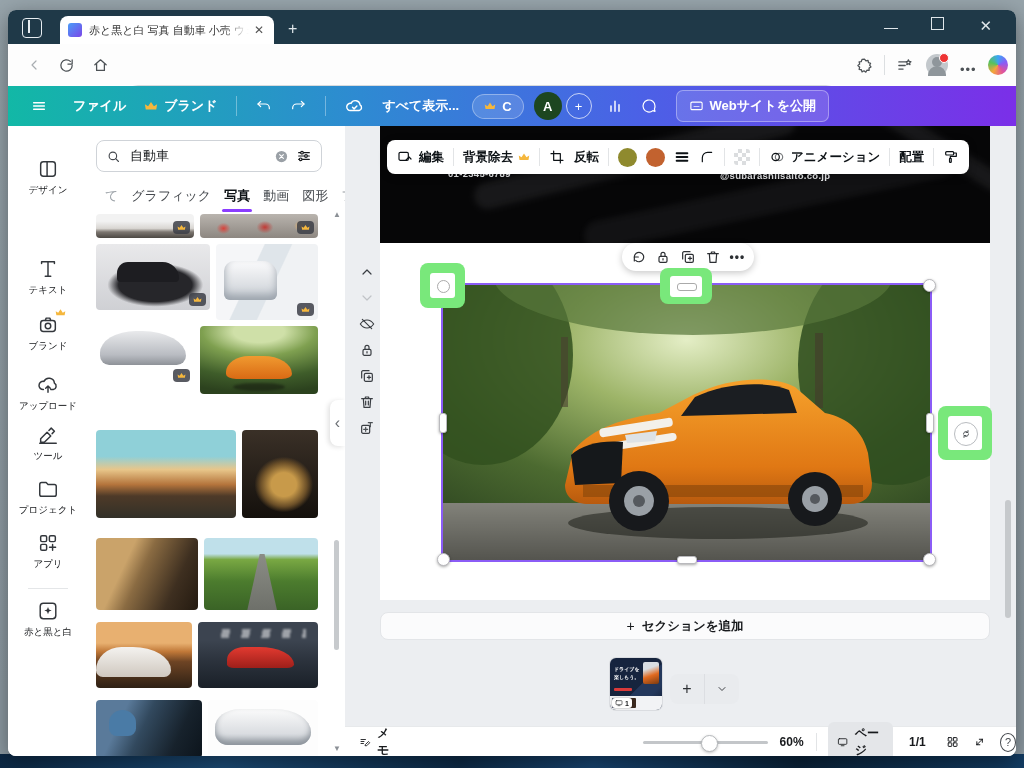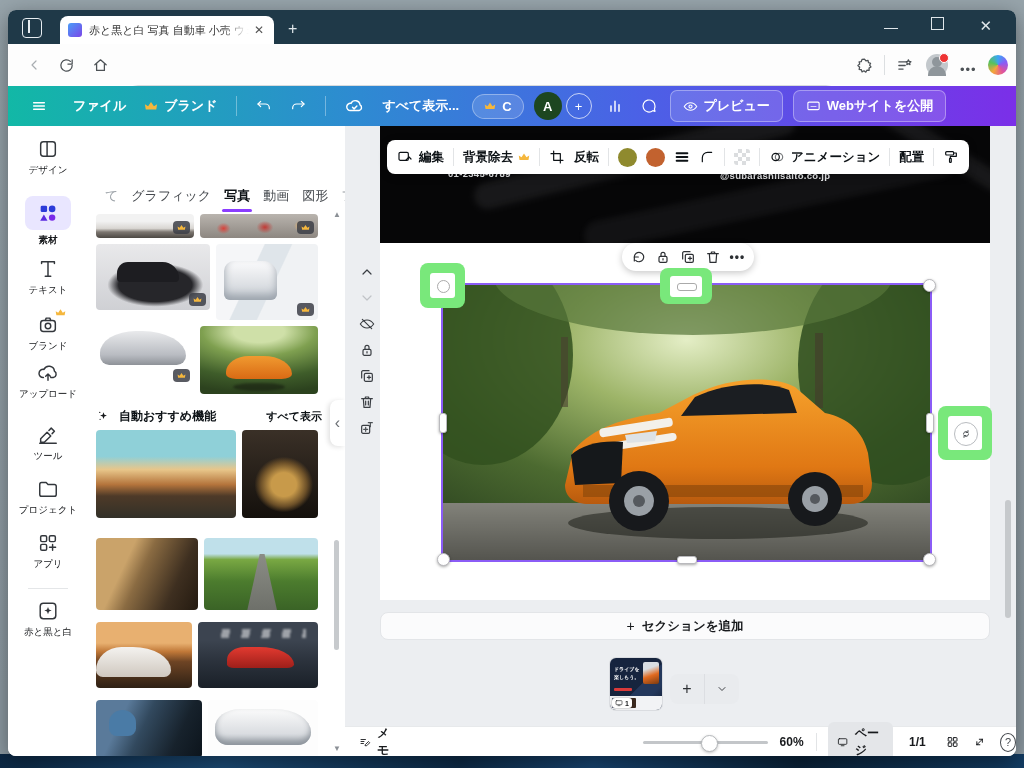--- a/index.html
+++ b/index.html
@@ -247,76 +247,58 @@
     <div class="cv-btn" style="margin-left:6px">
         <svg class="ic" viewBox="0 0 24 24" style="stroke-width:2.2">
           <path d="M6 20v-8M12 20V5M18 20v-10"></path>
         </svg>
       </div>
     <div class="cv-btn">
         <svg class="ic" viewBox="0 0 24 24">
           <path d="M21 12a9 9 0 1 0-3.2 6.9L21 20l-.9-3.6A9 9 0 0 0 21 12z"></path>
         </svg>
       </div>
-    <div class="pillbtn" style="margin-left:4px">
-      <svg class="ic" style="width:15px;height:15px" viewBox="0 0 24 24">
-          <path d="M2 12s4-6 10-6 10 6 10 6-4 6-10 6S2 12 2 12z"></path>
-          <circle cx="12" cy="12" r="2.5"></circle>
-        </svg>
-      <span>プレビュー</span>
-    </div>
     <div class="pillbtn" style="margin-left:10px">
       <svg class="ic" style="width:15px;height:15px" viewBox="0 0 24 24">
           <rect x="3" y="5" width="18" height="12" rx="2"></rect>
           <path d="M8 12h8" opacity=".7"></path>
         </svg>
       <span>Webサイトを公開</span>
     </div>
 
   </div>
 
   <div class="abs rail">
-    <div class="rail-item" style="position:absolute;top:12px">
+    <div class="rail-item" style="position:absolute;top:32px">
       <svg class="ic rail-ic" viewBox="0 0 24 24">
           <rect x="4" y="4" width="16" height="16" rx="3"></rect>
           <path d="M11 4v16"></path>
         </svg>
       <span>デザイン</span>
-    </div>
-    <div class="rail-item" style="position:absolute;top:70px">
-      <div class="tile-active">
-        <svg style="width:22px;height:22px;display:block" viewBox="0 0 24 24">
-          <rect x="4" y="4" width="7" height="7" rx="1.5" fill="#2b3bd9"></rect>
-            <circle cx="16.5" cy="7.5" r="3.6" fill="#2b3bd9"></circle>
-          <path d="M7.5 13.5l4 7h-8z" fill="#5a2ae0"></path>
-            <rect x="13" y="13.5" width="7" height="7" rx="3.5" fill="#7a2ae8"></rect>
-        </svg>
-      </div>
-      <span style="font-weight:700">素材</span>
     </div>
     <div class="rail-item" style="position:absolute;top:132px">
       <svg class="ic rail-ic" viewBox="0 0 24 24">
           <path d="M5 6V4h14v2M12 4v16M9 20h6"></path>
         </svg>
       <span>テキスト</span>
     </div>
     <div class="rail-item" style="position:absolute;top:188px">
       <div style="position:relative">
         <svg class="ic rail-ic" viewBox="0 0 24 24">
             <rect x="4" y="7" width="16" height="12" rx="3"></rect>
             <circle cx="12" cy="13" r="3"></circle>
             <path d="M9 7l1-2.5h4L15 7"></path>
           </svg>
         <svg class="crown" style="position:absolute;right:-7px;top:-7px;width:11px;height:11px" viewBox="0 0 24 24">
             <path d="M3 18h18l1.5-9-5.5 3.5L12 5 7 12.5 1.5 9z"></path>
           </svg>
       </div>
       <span>ブランド</span>
     </div>
-    <div class="rail-item" style="position:absolute;top:236px">
+    <div class="rail-item" style="position:absolute;top:248px">
       <svg class="ic rail-ic" viewBox="0 0 24 24">
           <path d="M7 17a4.5 4.5 0 1 1 .6-8.9A6 6 0 0 1 19 10a3.8 3.8 0 0 1-1.2 7H15"></path>
           <path d="M12 20v-7M9.5 15.5L12 13l2.5 2.5"></path>
         </svg>
       <span>アップロード</span>
     </div>
     <div class="rail-item" style="position:absolute;top:298px">
       <svg class="ic rail-ic" viewBox="0 0 24 24">
           <path d="M4 16l7-7 4 4-7 7H4z"></path>
           <path d="M13 7l2.5-2.5L19 8l-2.5 2.5M3 21h18"></path>
@@ -349,20 +331,37 @@
   </div>
   <div class="assist">
     <svg style="width:18px;height:18px" viewBox="0 0 24 24">
         <path d="M12 4l1.8 5.2L19 11l-5.2 1.8L12 18l-1.8-5.2L5 11l5.2-1.8z" fill="#5a6ce8"></path>
         <circle cx="6.5" cy="6" r="1.3" fill="#8b3dff"></circle>
         <circle cx="7" cy="17" r="1.2" fill="#27b4c8"></circle>
       </svg>
   </div>
 
   <div class="abs panel">
+    <div class="abs searchbox">
+      <svg class="ic" style="width:15px;height:15px;color:#45494e" viewBox="0 0 24 24">
+          <circle cx="11" cy="11" r="6"></circle>
+          <path d="M15.5 15.5L20 20"></path>
+        </svg>
+      <input value="自動車" style="">
+      <svg style="width:15px;height:15px;margin-left:auto" viewBox="0 0 24 24">
+          <circle cx="12" cy="12" r="9" fill="#9aa0a6"></circle>
+          <path d="M9 9l6 6M15 9l-6 6" stroke="#fff" stroke-width="1.8" stroke-linecap="round"></path>
+        </svg>
+      <svg class="ic" style="width:16px;height:16px;color:#17191c" viewBox="0 0 24 24">
+          <path d="M4 7h16M4 12h16M4 17h16"></path>
+          <circle cx="9" cy="7" r="2" fill="#fff"></circle>
+          <circle cx="15" cy="12" r="2" fill="#fff"></circle>
+          <circle cx="7" cy="17" r="2" fill="#fff"></circle>
+        </svg>
+    </div>
     <div class="abs ptabs">
       <svg class="ic" style="width:11px;height:11px;color:#8b9096" viewBox="0 0 24 24">
           <path d="M15 18l-6-6 6-6"></path>
         </svg>
       <span class="ptab" style="color:#9aa0a6">て</span>
       <span class="ptab">グラフィック</span>
       <span class="ptab active">写真</span>
       <span class="ptab">動画</span>
       <span class="ptab">図形</span>
       <span class="ptab" style="color:#9aa0a6">フレ</span>
@@ -401,29 +400,20 @@
       </div>
     <div class="thumb t5" style="left:8px;top:190px;width:98px;height:70px">
         <div class="crownbadge">
           <svg viewBox="0 0 24 24">
             <path d="M3 18h18l1.5-9-5.5 3.5L12 5 7 12.5 1.5 9z"></path>
           </svg>
         </div>
       </div>
     <div class="thumb t6" style="left:112px;top:200px;width:118px;height:68px"></div>
 
-    <div class="abs" style="left:8px;top:282px;width:226px;display:flex;align-items:center">
-      <svg class="ic" style="width:15px;height:15px;color:#17191c" viewBox="0 0 24 24">
-          <path d="M12 5l1.5 4L17.5 10.5l-4 1.5L12 16l-1.5-4-4-1.5 4-1.5z" fill="currentColor" stroke="none"></path>
-          <circle cx="6" cy="5.5" r="1" fill="currentColor" stroke="none"></circle>
-          <circle cx="6.5" cy="16.5" r="1" fill="currentColor" stroke="none"></circle>
-        </svg>
-      <span style="font-size:12px;font-weight:700;color:#0d1216;margin-left:8px">自動おすすめ機能</span>
-      <span style="font-size:11px;font-weight:700;color:#0d1216;margin-left:auto">すべて表示</span>
-    </div>
     <div class="thumb t7" style="left:8px;top:304px;width:140px;height:88px"></div>
     <div class="thumb t8" style="left:154px;top:304px;width:76px;height:88px"></div>
 
     <div class="thumb t9" style="left:8px;top:412px;width:102px;height:72px"></div>
     <div class="thumb t10" style="left:116px;top:412px;width:114px;height:72px"></div>
     <div class="thumb t11" style="left:8px;top:496px;width:96px;height:66px"></div>
     <div class="thumb t12" style="left:110px;top:496px;width:120px;height:66px"></div>
     <div class="thumb t13" style="left:8px;top:574px;width:106px;height:58px"></div>
     <div class="thumb t14" style="left:120px;top:574px;width:110px;height:58px"></div>
 

